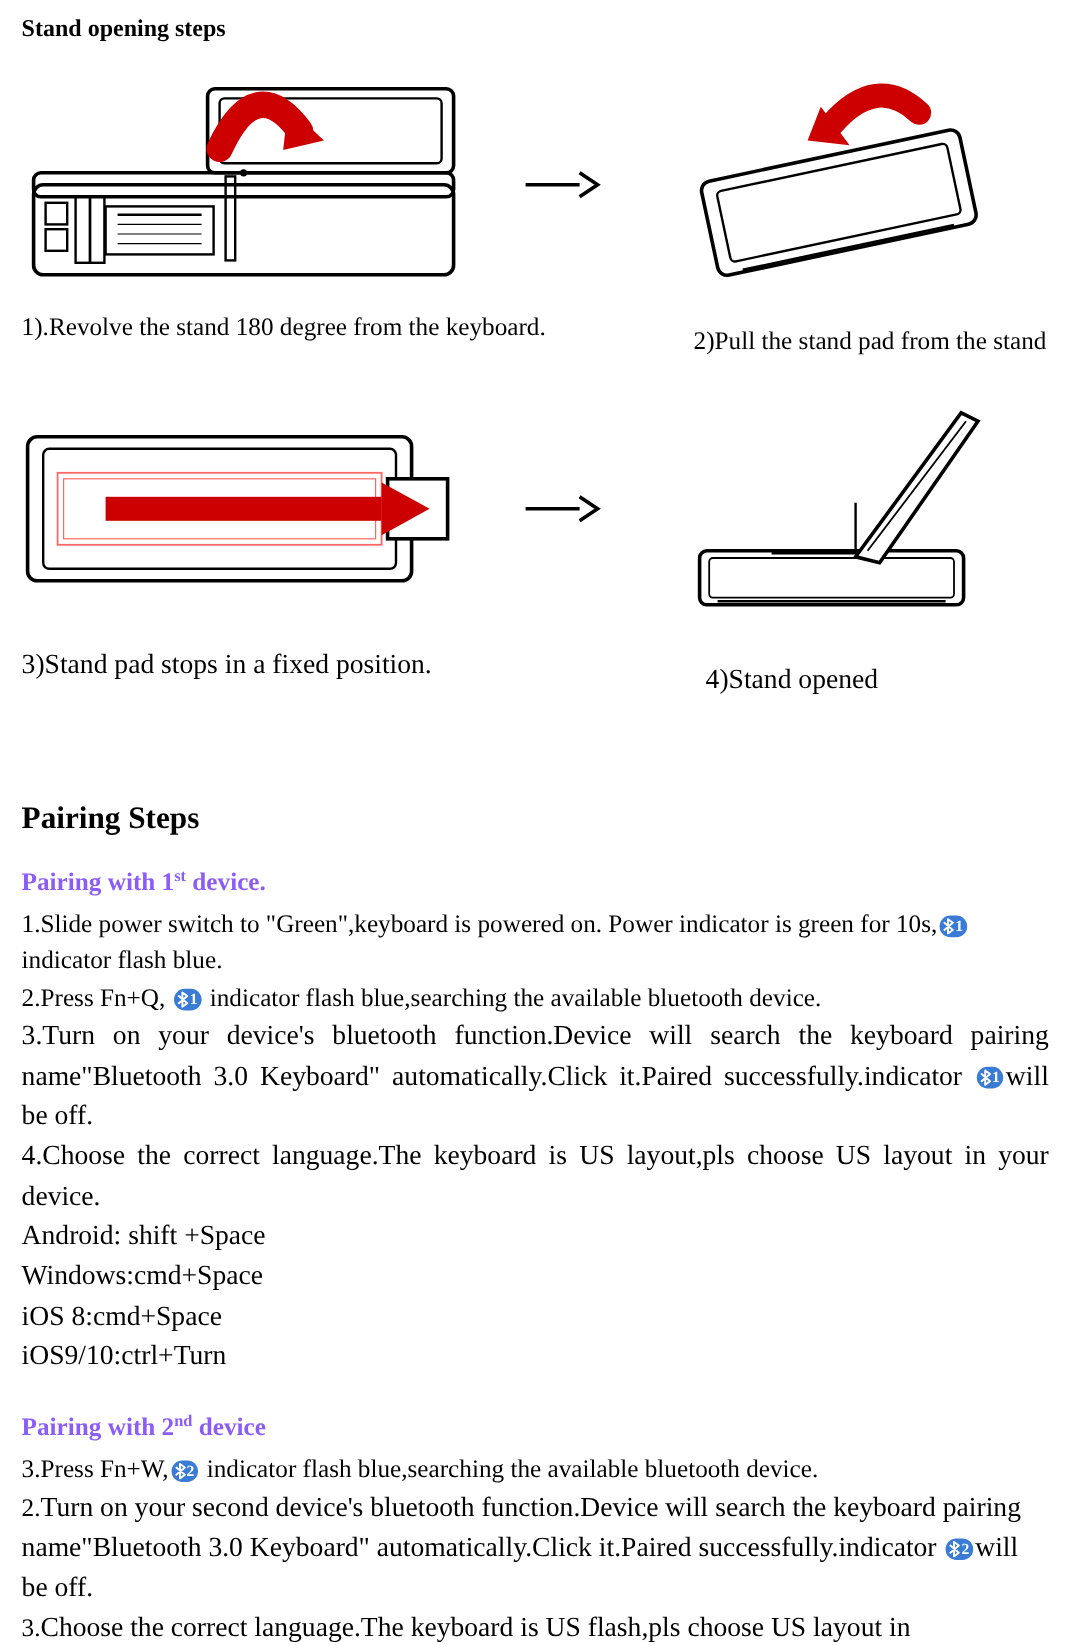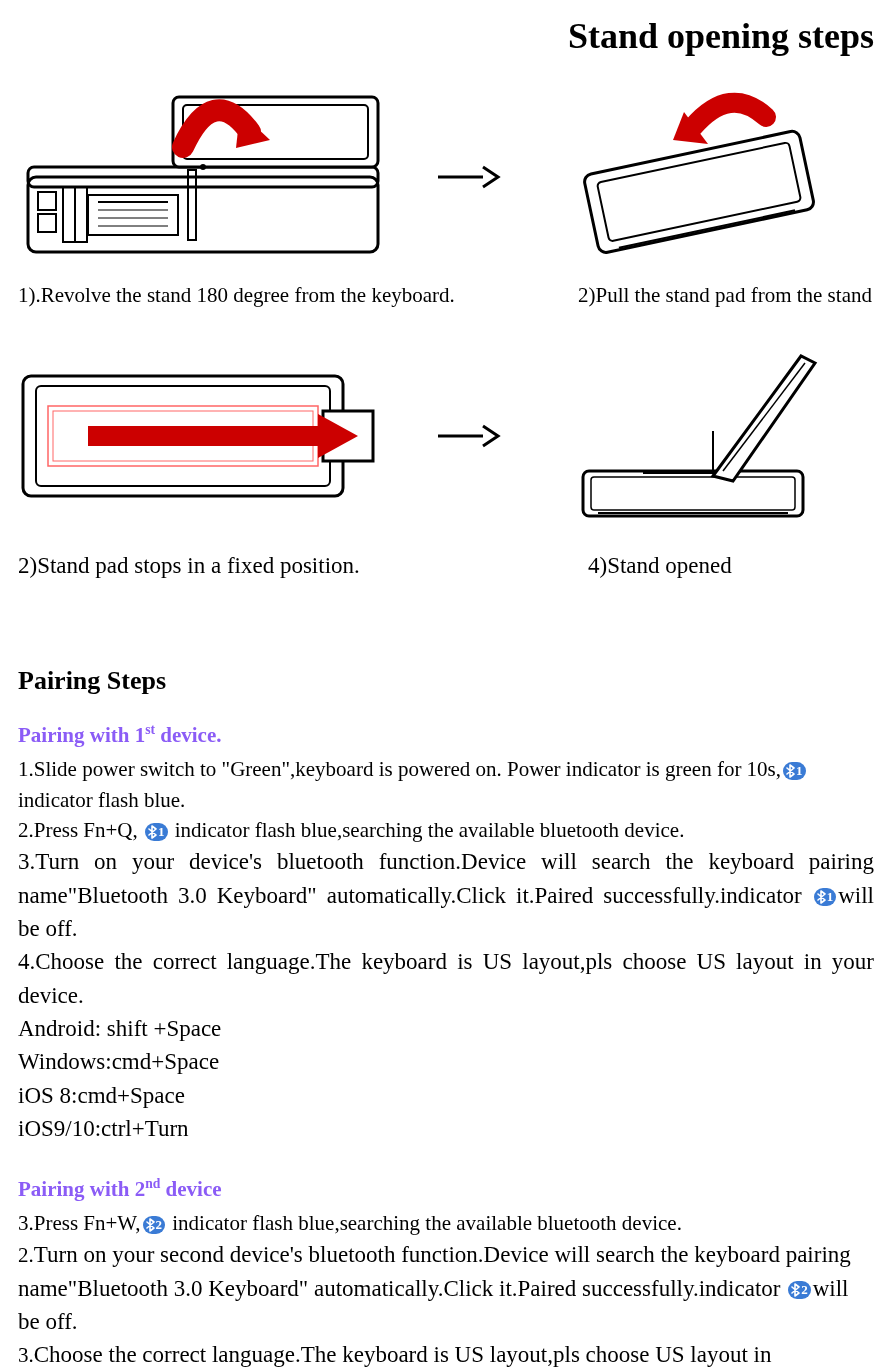--- a/index.html
+++ b/index.html
@@ -6,24 +6,23 @@
     body {
       font-family: "Times New Roman", Times, serif;
       background: #fff;
       color: #000;
       width: 892px;
       padding: 10px 18px;
       font-size: 21px;
       line-height: 1.45;
     }
     h1.main-heading {
-      font-size: 36px;
+      font-size: 20px;
       font-weight: bold;
       margin-bottom: 30px;
-      text-align: right;
     }
     .diagram-row {
       display: flex;
       align-items: center;
       margin: 10px 0 18px 0;
     }
     .diagram-left {
       width: 380px;
       display: flex;
       justify-content: flex-start;
@@ -40,21 +39,21 @@
       display: flex;
       justify-content: center;
       align-items: center;
     }
     .caption-row {
       display: flex;
       margin-bottom: 30px;
       font-size: 21px;
     }
     .caption-left { width: 560px; }
-    .caption-right { flex: 1; }
+    .caption-right { flex: 1; margin-top: 12px; }
     .caption-row-2 .caption-left { width: 570px; font-size: 23px; }
     .caption-row-2 .caption-right { font-size: 23px; }
     h2.sub-heading {
       font-size: 26px;
       font-weight: bold;
       margin-top: 80px;
       margin-bottom: 20px;
       font-family: Liberation Serif, serif;
     }
     .blue-bold {
@@ -193,21 +192,21 @@
         <polygon points="150,135 238,15 252,22 170,140" fill="#fff" stroke="#000" stroke-width="3"></polygon>
         <line x1="160" y1="130" x2="242" y2="22" stroke="#000" stroke-width="1.5"></line>
       </g>
 
       <polyline points="80,132 150,132 150,90" fill="none" stroke="#000" stroke-width="2"></polyline>
     </svg>
   </div>
 </div>
 
 <div class="caption-row caption-row-2">
-  <div class="caption-left">2)Stand pad stops in a fixed position.</div>
+  <div class="caption-left">3)Stand pad stops in a fixed position.</div>
   <div class="caption-right">4)Stand opened</div>
 </div>
 
 <h2 class="sub-heading">Pairing Steps</h2>
 
 <p class="blue-bold">
   <span>Pairing with 1</span><sup>st</sup><span> device.</span>
 </p>
 
 <p class="body-para">
@@ -273,14 +272,14 @@
       <span class="bt-pill">
         <svg width="10" height="14" viewBox="0 0 10 14">
           <path d="M5 1 L5 13 M5 1 L9 4 L2 10 M5 13 L9 10 L2 4" stroke="#fff" stroke-width="1.6" fill="none" stroke-linecap="round" stroke-linejoin="round"></path>
         </svg>
         <span>2</span>
       </span>
     </span><span>will be off.</span>
 </p>
 
 <p class="body-para-lg-left">
-  <span style="font-size:21px">3.</span><span>Choose the correct language.The keyboard is US layout,pls choose US layout in</span>
+  <span style="font-size:21px">3.</span><span>Choose the correct language.The keyboard is US flash,pls choose US layout in</span>
 </p>
 
 </body></html>

